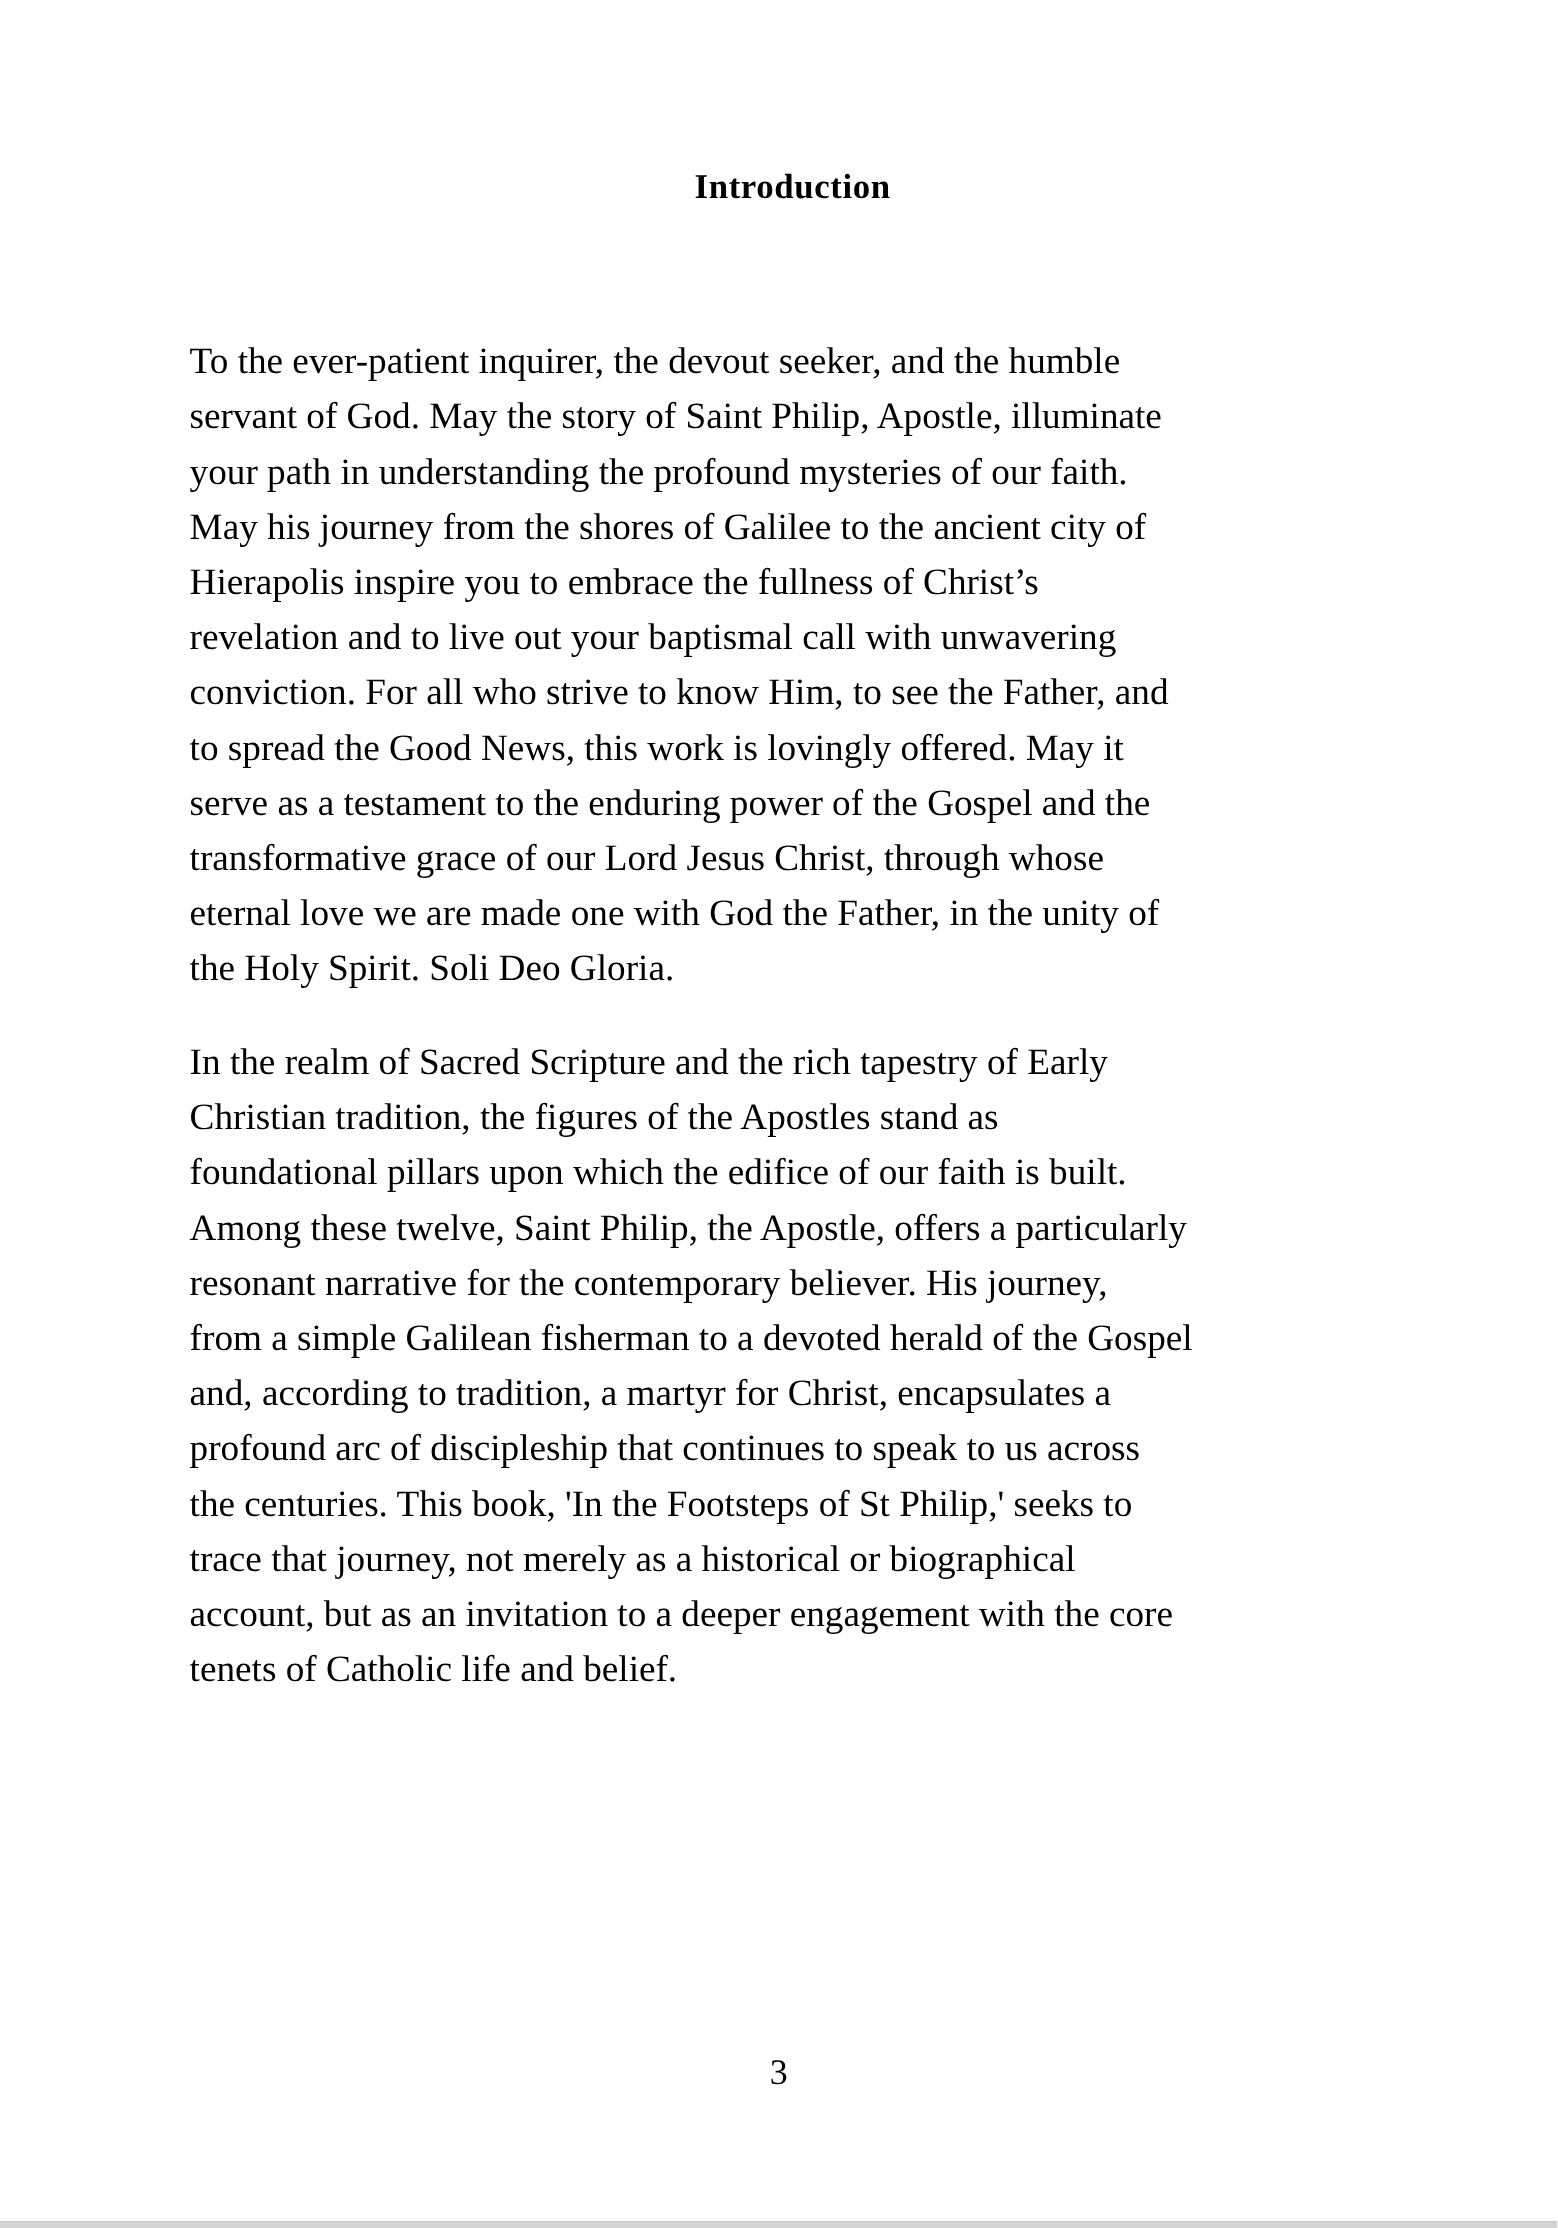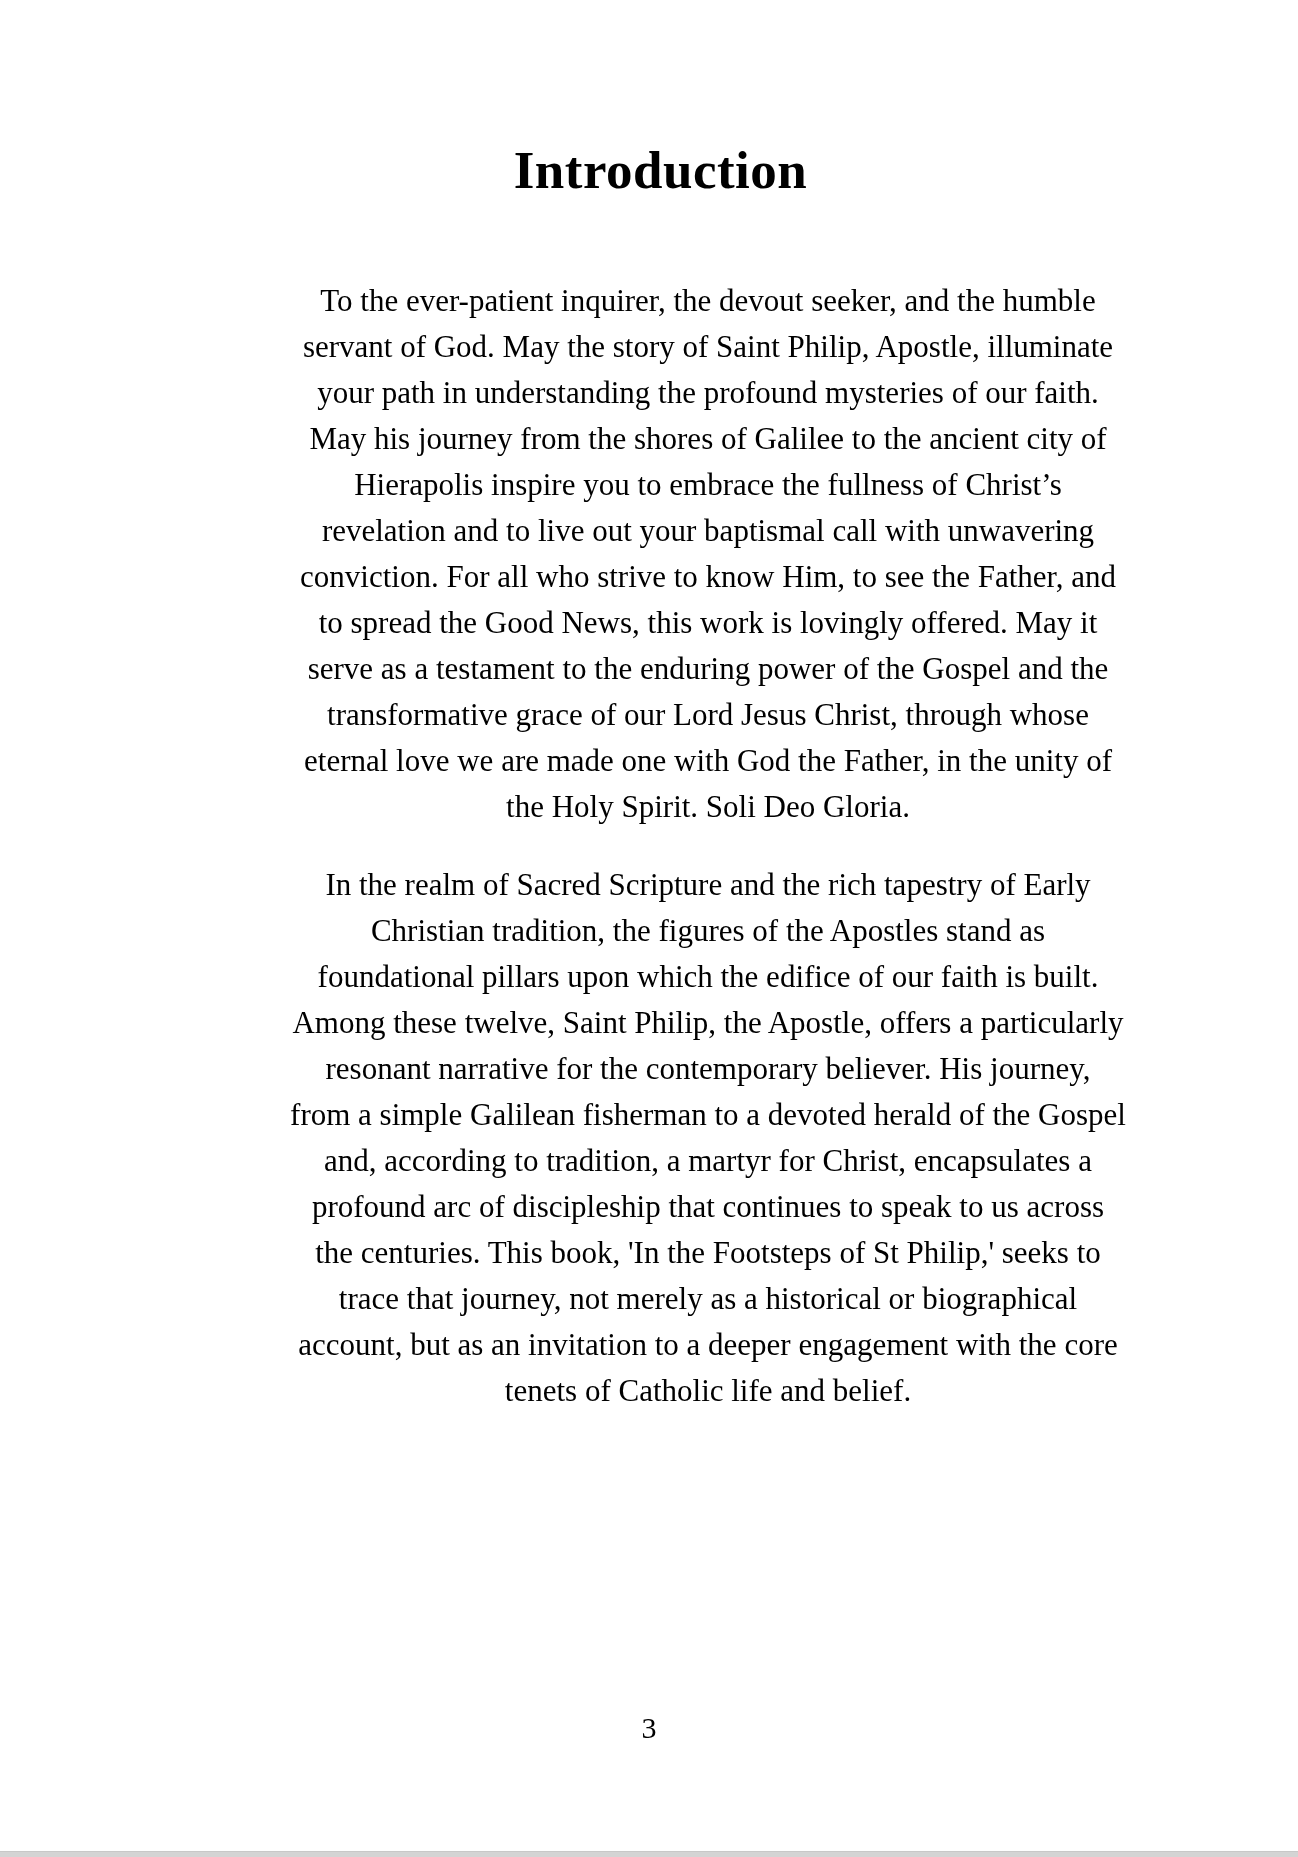--- a/index.html
+++ b/index.html
@@ -16,37 +16,37 @@
     font-family: "Liberation Serif", serif;
     overflow: hidden;
   }
   .title {
     position: absolute;
     top: 139px;
     left: 158px;
     width: 1005px;
     margin: 0;
     text-align: center;
-    font-size: 53px;
+    font-size: 29px;
     font-weight: bold;
     line-height: 1.2;
     letter-spacing: 0.5px;
   }
   .body-text {
     position: absolute;
     top: 278px;
     left: 158px;
     width: 1100px;
   }
   .para {
     margin: 0 0 32px 0;
     font-size: 31px;
     line-height: 46px;
     white-space: pre;
-    text-align: center;
+    text-align: left;
   }
   .page-number {
     position: absolute;
     top: 1705px;
     left: 0;
     width: 100%;
     text-align: center;
     font-size: 30px;
     line-height: 46px;
   }

